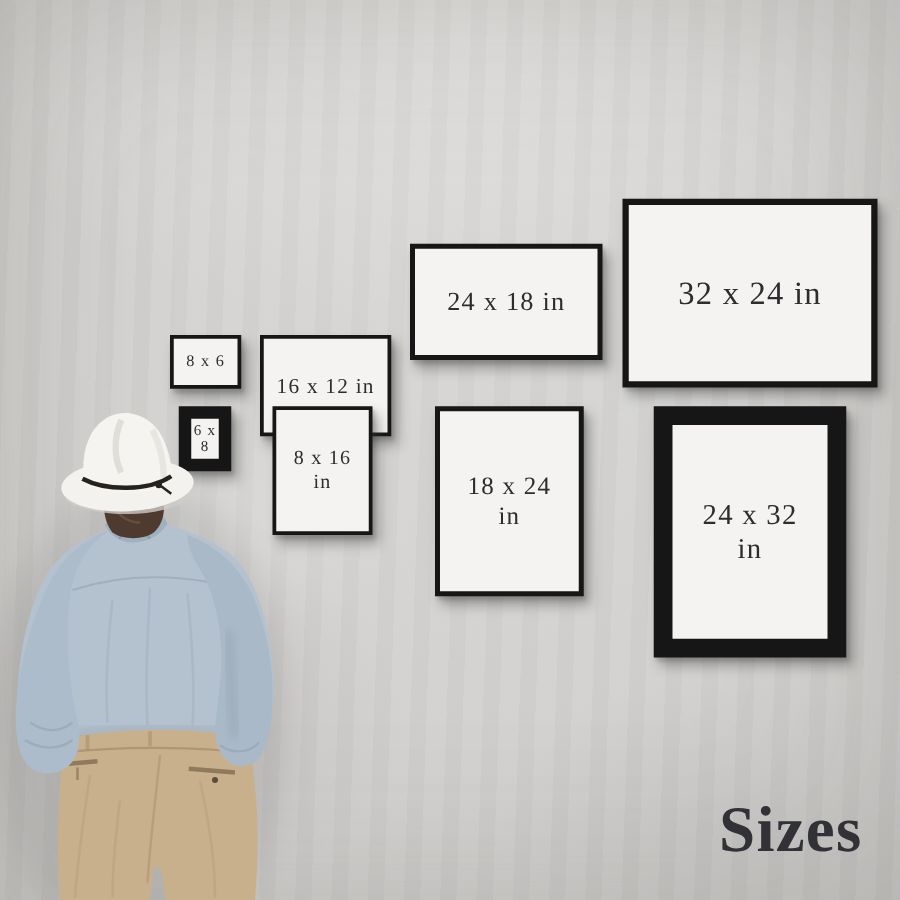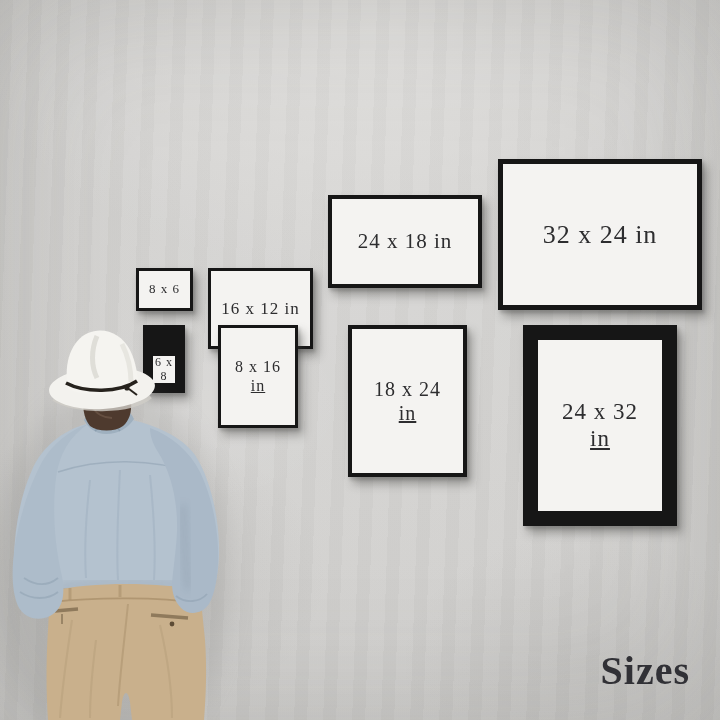--- a/index.html
+++ b/index.html
@@ -26,35 +26,35 @@
   
   .frame{
     position:absolute;box-sizing:border-box;background:#161616;display:flex;
     box-shadow:5px 7px 9px rgba(55,55,53,.38), 2px 3px 3px rgba(55,55,53,.22);
   }
   .mat{
     flex:1;background:#f4f3f1;display:flex;flex-direction:column;
     align-items:center;justify-content:center;color:#2d2d2f;
     letter-spacing:1px;line-height:1.12;text-align:center;
   }
-  .l2{margin-top:1px;text-decoration:underline;}
+  .l2{margin-top:1px;}
   .f-8x6  {left:136px;top:268px;width:57px; height:43px; padding:3px;font-size:13px;}
   .f-16x12{left:208px;top:232px;width:105px;height:81px; padding:3px;font-size:17px;margin-top:36px;}
   .f-24x18{left:328px;top:195px;width:154px;height:93px;padding:4px;font-size:21px;}
   .f-32x24{left:498px;top:159px;width:204px;height:151px;padding:5px;font-size:26px;}
-  .f-6x8  {left:143px;top:325px;width:42px; height:68px; padding:10px;font-size:12px;letter-spacing:.5px;align-items:flex-end;}
+  .f-6x8  {left:143px;top:325px;width:42px; height:52px; padding:10px;font-size:12px;letter-spacing:.5px;}
   .f-12x16{left:218px;top:325px;width:80px; height:103px;padding:3px;font-size:16px;}
   .f-18x24{left:348px;top:325px;width:119px;height:152px;padding:4px;font-size:20px;justify-content:flex-end;}
   .f-24x32{left:523px;top:325px;width:154px;height:201px;padding:15px;font-size:23px;}
   
   .man{position:absolute;left:0;top:0;}
   
   .sizes{
     position:absolute;right:30px;bottom:26px;
-    font-size:40px;font-weight:600;color:#313136;letter-spacing:1px;
+    font-size:52px;font-weight:600;color:#313136;letter-spacing:1px;
   }
 </style>
 </head>
 <body>
 
 <div class="stage">
   <div class="wall"></div>
 
   <div class="frame f-8x6">
     <div class="mat">

